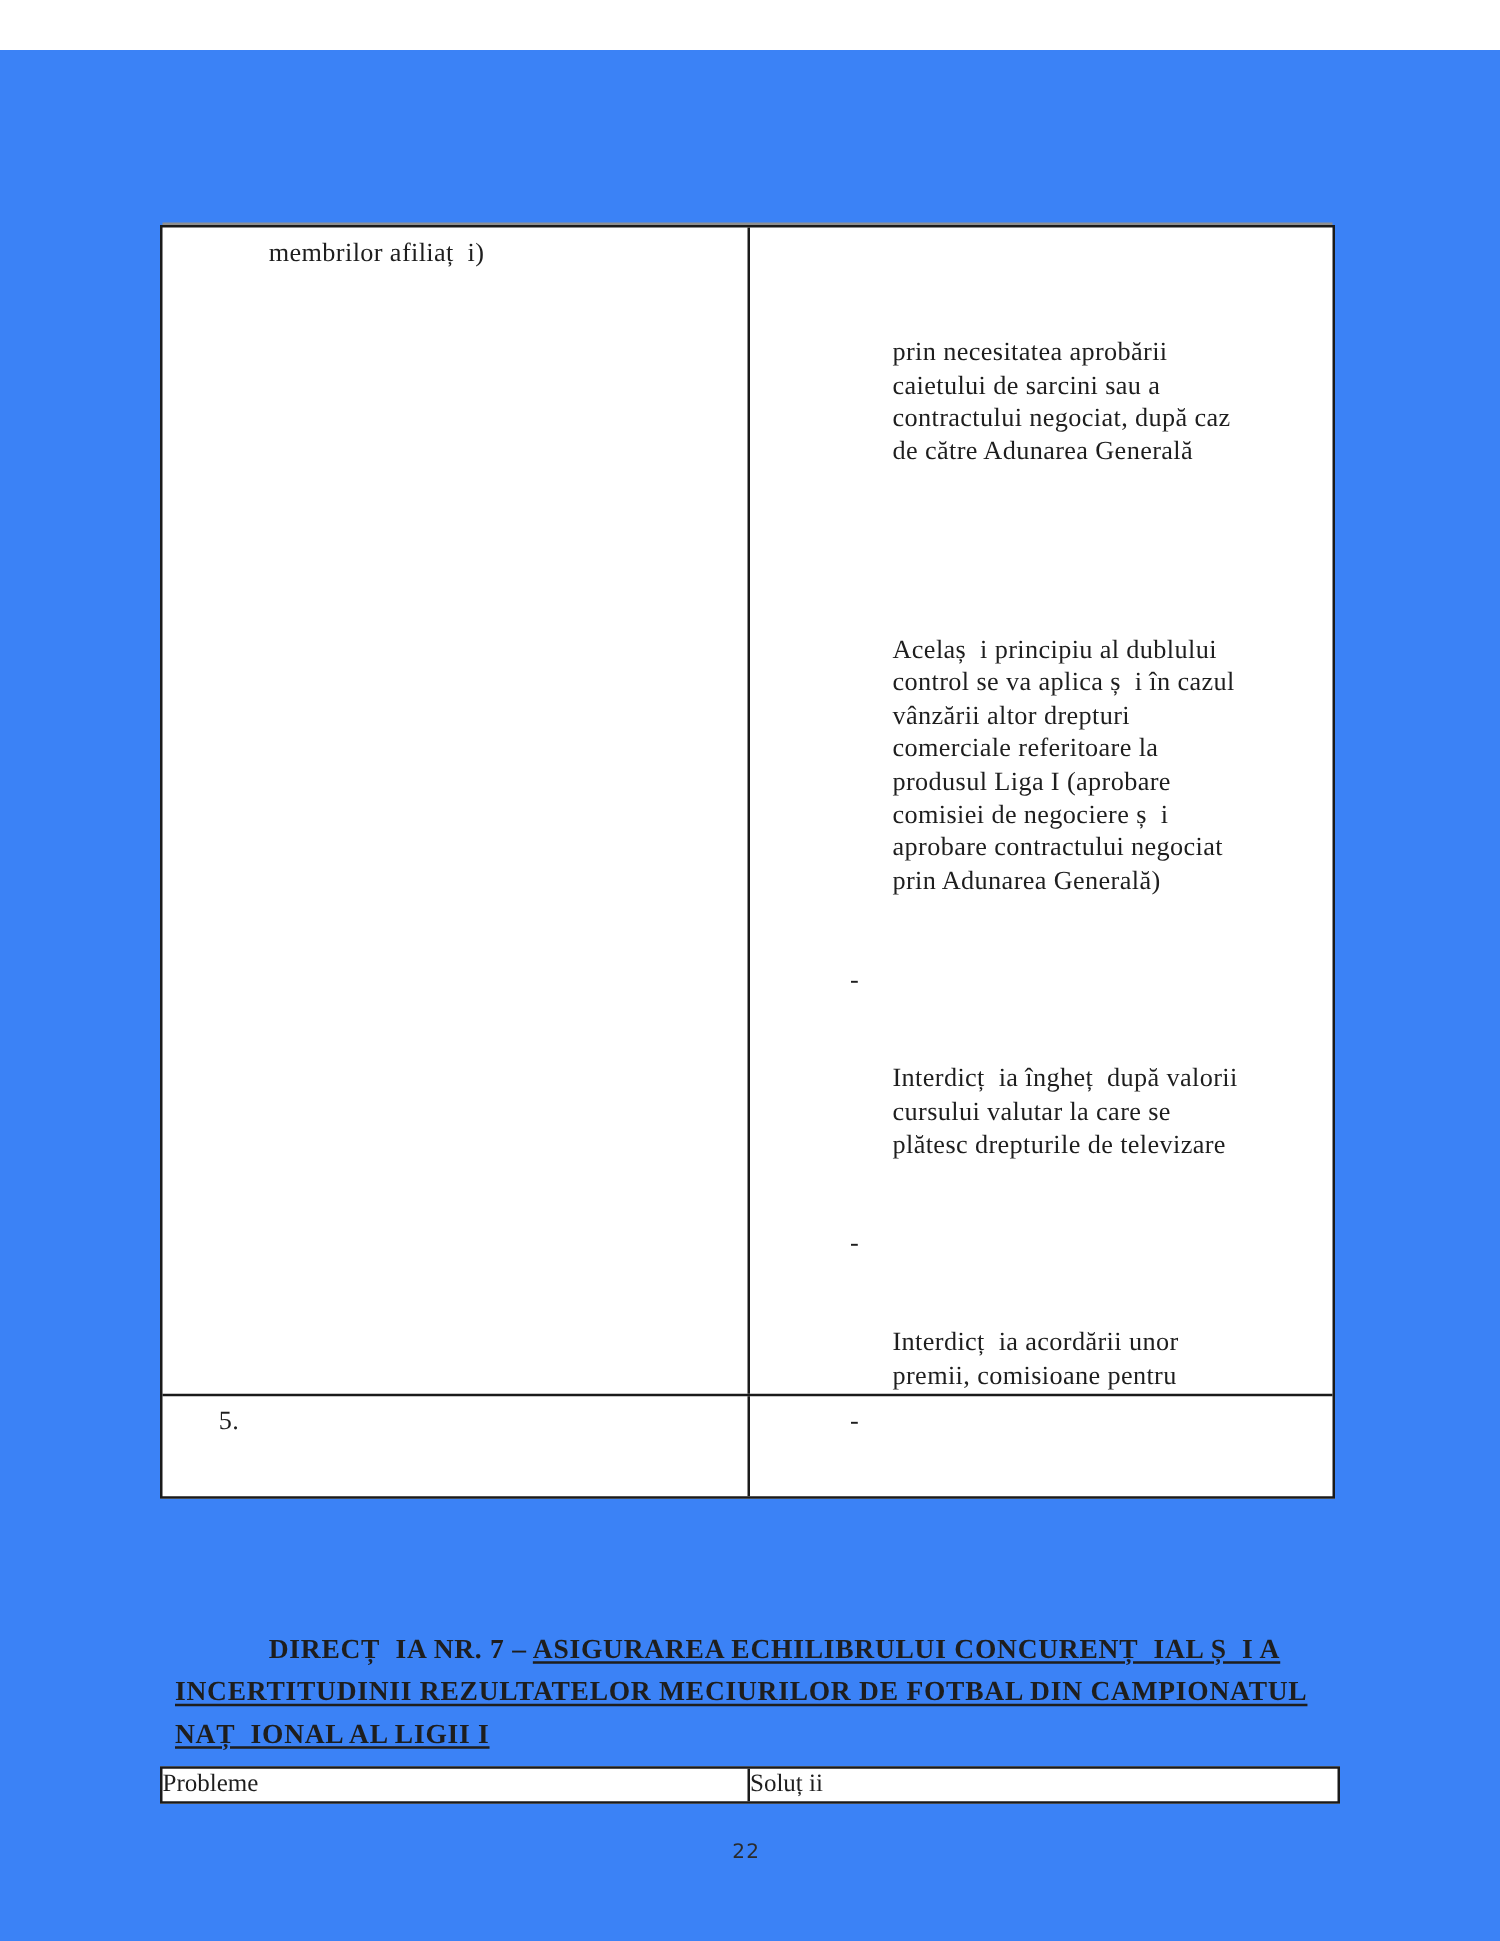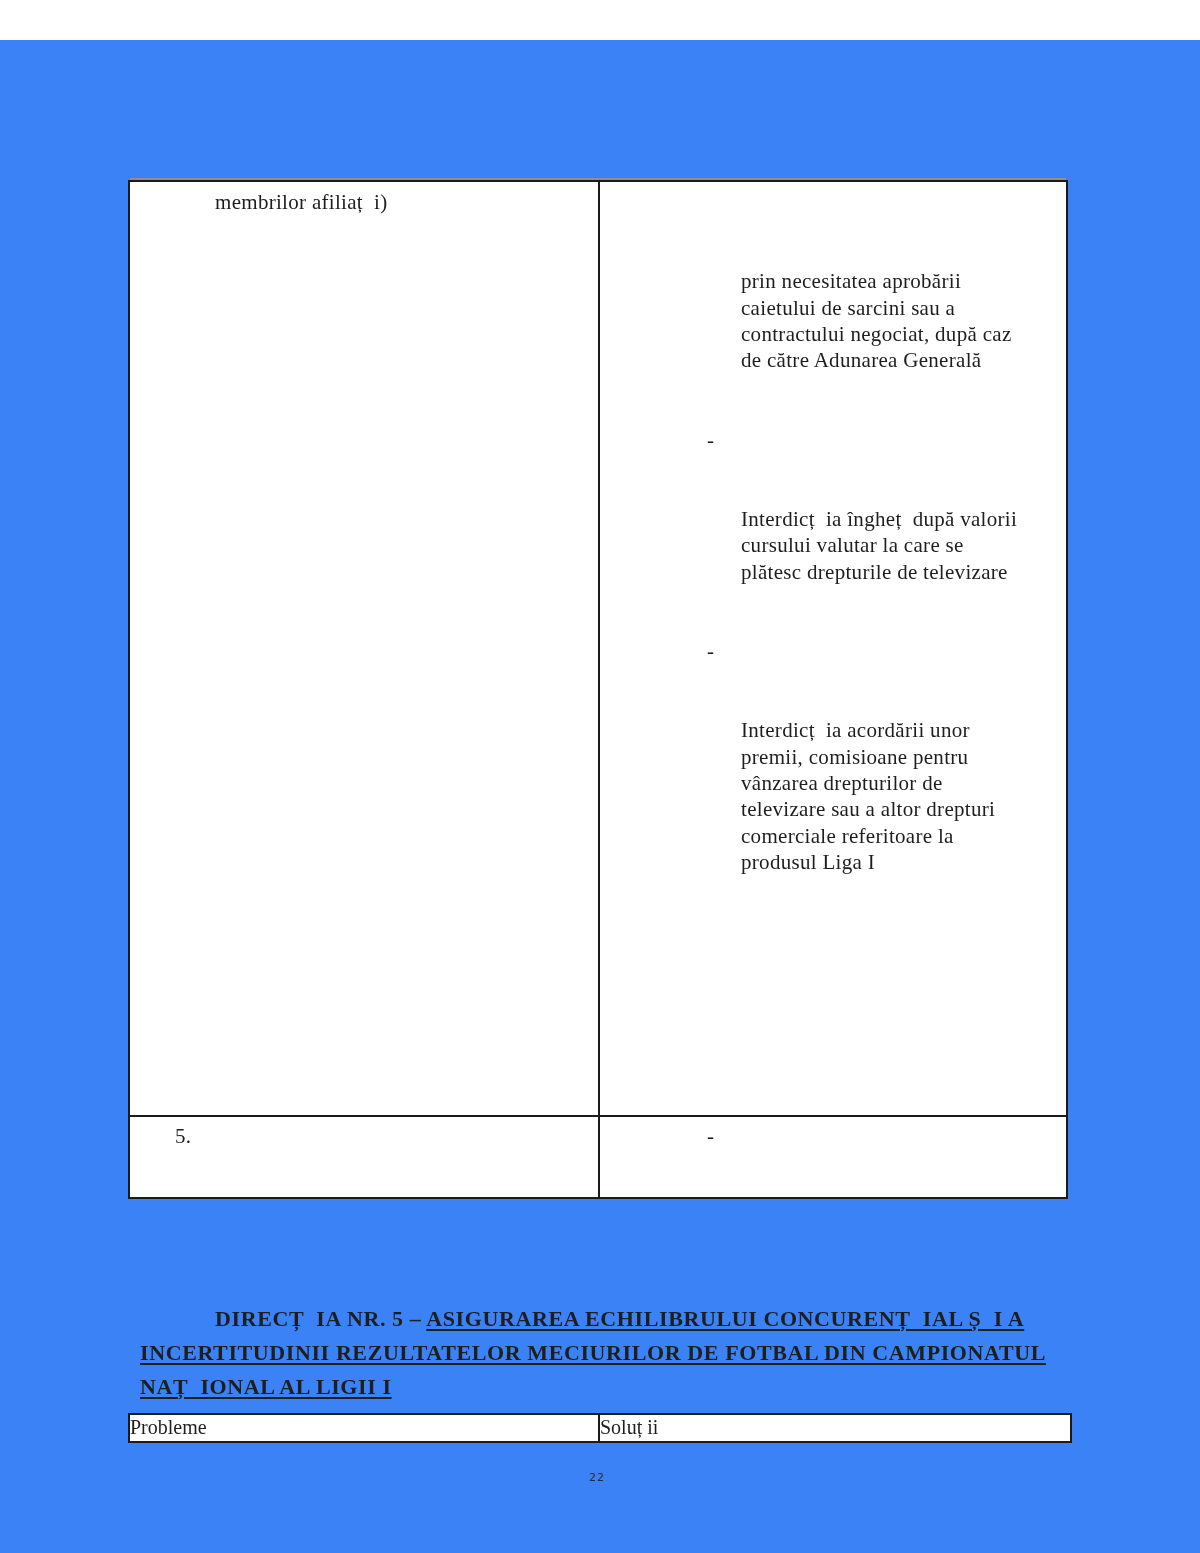--- a/index.html
+++ b/index.html
@@ -30,21 +30,21 @@
   .trow { display: grid; grid-template-columns: 470px 1fr; }
   .row1 { height: 933px; }
   .row2 { height: 80px; border-top: 2px solid #1a1a1a; }
   .cell { overflow: hidden; }
   .cell-left { border-right: 2px solid #1a1a1a; }
 
   .prob { display: flex; padding: 7px 10px 0 45px; }
   .pnum { width: 40px; flex: 0 0 40px; }
   .ptext { white-space: pre-wrap; }
 
-  .cell-right { padding-top: 7px; padding-left: 27px; }
+  .cell-right { padding-top: 7px; }
   .sol-item {
     position: relative;
     margin-left: 114px;
     margin-right: 4px;
     white-space: pre-wrap;
   }
   .dash { position: absolute; left: -34px; top: 0; }
 
   .row2 .prob { padding-top: 6px; }
   .row2 .cell-right { padding-top: 6px; }
@@ -89,21 +89,21 @@
   .bcell.cell-left { border-right: 2px solid #1a1a1a; }
 
   
   .page-number {
     position: absolute;
     left: 0;
     top: 1431px;
     width: 1194px;
     text-align: center;
     font-family: "DejaVu Sans", sans-serif;
-    font-size: 11px;
+    font-size: 16px;
     letter-spacing: 1px;
     color: #2a2a2a;
   }
 </style>
 </head>
 <body>
 
 <div class="page">
 
   <div class="doc-table">
@@ -115,20 +115,31 @@
           <div class="ptext">membrilor afiliaț  i)</div>
         </div>
       </div>
       <div class="cell cell-right">
         <div class="sol-item">
           <span class="dash"></span>
           <div class="stext">prin necesitatea aprobării
 caietului de sarcini sau a
 contractului negociat, după caz
 de către Adunarea Generală</div>
+        </div>
+        <div class="sol-item">
+          <span class="dash"></span>
+          <div class="stext">Acelaș  i principiu al dublului
+control se va aplica ș  i în cazul
+vânzării altor drepturi
+comerciale referitoare la
+produsul Liga I (aprobare
+comisiei de negociere ș  i
+aprobare contractului negociat
+prin Adunarea Generală)</div>
         </div>
         <div class="sol-item">
           <span class="dash">-</span>
           <div class="stext">Interdicț  ia îngheț  după valorii
 cursului valutar la care se
 plătesc drepturile de televizare</div>
         </div>
         <div class="sol-item">
           <span class="dash">-</span>
           <div class="stext">Interdicț  ia acordării unor
@@ -151,21 +162,21 @@
       <div class="cell cell-right">
         <div class="sol-item">
           <span class="dash">-</span>
           
         </div>
       </div>
     </div>
 
   </div>
 
-  <p class="heading"><span class="h-prefix">DIRECȚ  IA NR. 5 – </span><span class="h-underline">ASIGURAREA ECHILIBRULUI CONCURENȚ  IAL Ș  I A
+  <p class="heading"><span class="h-prefix">DIRECȚ  IA NR. 7 – </span><span class="h-underline">ASIGURAREA ECHILIBRULUI CONCURENȚ  IAL Ș  I A
 INCERTITUDINII REZULTATELOR MECIURILOR DE FOTBAL DIN CAMPIONATUL
 NAȚ  IONAL AL LIGII I</span></p>
 
   <div class="bottom-table">
     <div class="bcell cell-left">Probleme</div>
     <div class="bcell">Soluț  ii</div>
   </div>
 
   <div class="page-number">22</div>
 

